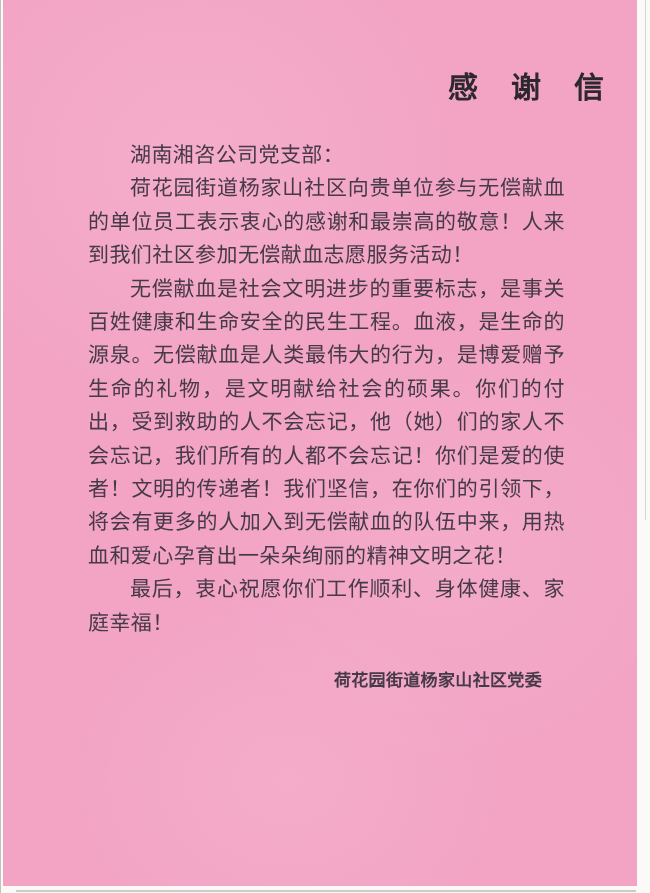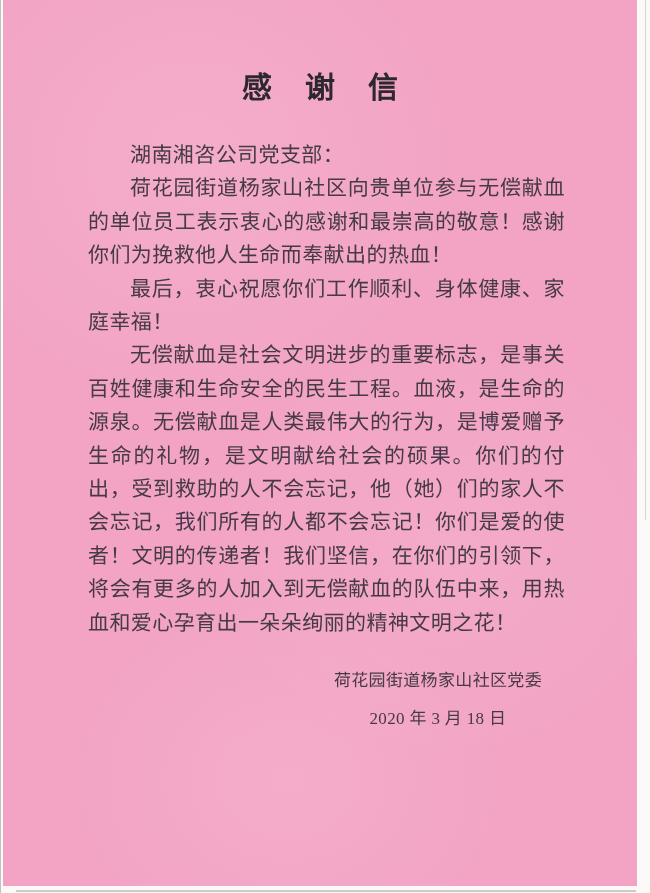--- a/index.html
+++ b/index.html
@@ -50,21 +50,21 @@
     position: absolute;
     left: 16px;
     top: 890px;
     width: 620px;
     height: 2px;
     background: rgba(120,114,106,0.35);
   }
   
   .letter-title {
     margin-top: 70px;
-    text-align: center;
+    text-align: right;
     font-size: 30px;
     font-weight: bold;
     line-height: 36px;
     letter-spacing: 1.1em;
     padding-left: 1.1em; 
     color: #2d2730;
   }
   .letter-body {
     margin-top: 33px;
     padding: 0 72px 0 85px;
@@ -82,20 +82,21 @@
     text-indent: 0;
   }
   .signature-block {
     width: -moz-fit-content;
     width: fit-content;
     margin: 22px 95px 0 auto;
     text-align: center;
     font-size: 17px;
     line-height: 38px;
     letter-spacing: 0.02em;
+    font-weight: bold;
   }
   .signature-line {
     white-space: nowrap;
   }
   .date-line {
     white-space: nowrap;
   }
 </style>
 </head>
 <body>
@@ -103,23 +104,22 @@
 <div class="edge-left"></div>
 <div class="edge-right"></div>
 <div class="edge-bottom"></div>
 
 <div class="paper">
 
   <div class="letter-title">感谢信</div>
 
   <div class="letter-body">
     <p class="salutation">湖南湘咨公司党支部：</p>
-    <p>荷花园街道杨家山社区向贵单位参与无偿献血的单位员工表示衷心的感谢和最崇高的敬意！感谢你们为挽救他人生命而奉献出的热血！</p>
+    <p>荷花园街道杨家山社区向贵单位参与无偿献血的单位员工表示衷心的感谢和最崇高的敬意！人来到我们社区参加无偿献血志愿服务活动！</p>
+    <p>无偿献血是社会文明进步的重要标志，是事关百姓健康和生命安全的民生工程。血液，是生命的源泉。无偿献血是人类最伟大的行为，是博爱赠予生命的礼物，是文明献给社会的硕果。你们的付出，受到救助的人不会忘记，他（她）们的家人不会忘记，我们所有的人都不会忘记！你们是爱的使者！文明的传递者！我们坚信，在你们的引领下，将会有更多的人加入到无偿献血的队伍中来，用热血和爱心孕育出一朵朵绚丽的精神文明之花！</p>
     <p>最后，衷心祝愿你们工作顺利、身体健康、家庭幸福！</p>
-    <p>无偿献血是社会文明进步的重要标志，是事关百姓健康和生命安全的民生工程。血液，是生命的源泉。无偿献血是人类最伟大的行为，是博爱赠予生命的礼物，是文明献给社会的硕果。你们的付出，受到救助的人不会忘记，他（她）们的家人不会忘记，我们所有的人都不会忘记！你们是爱的使者！文明的传递者！我们坚信，在你们的引领下，将会有更多的人加入到无偿献血的队伍中来，用热血和爱心孕育出一朵朵绚丽的精神文明之花！</p>
   </div>
 
   <div class="signature-block">
     <div class="signature-line">荷花园街道杨家山社区党委</div>
-    <div class="date-line">2020 年 3 月 18 日</div>
   </div>
 
 </div>
 
 </body></html>

